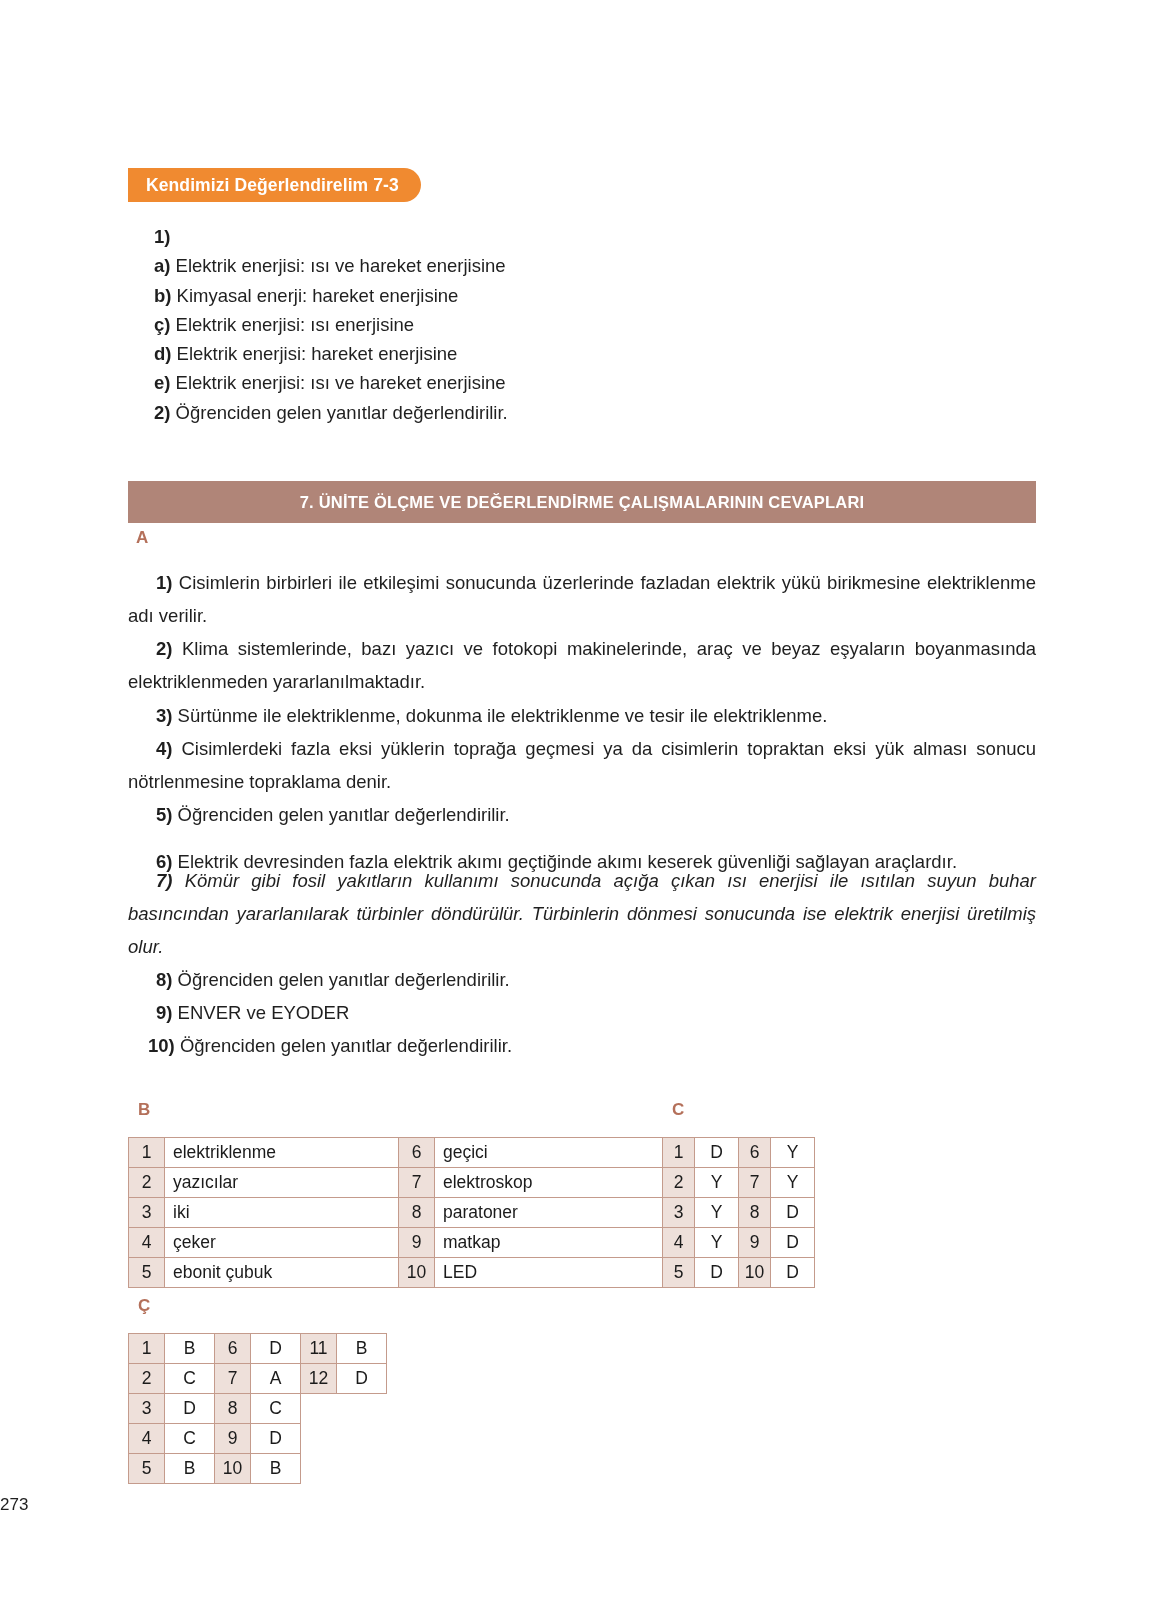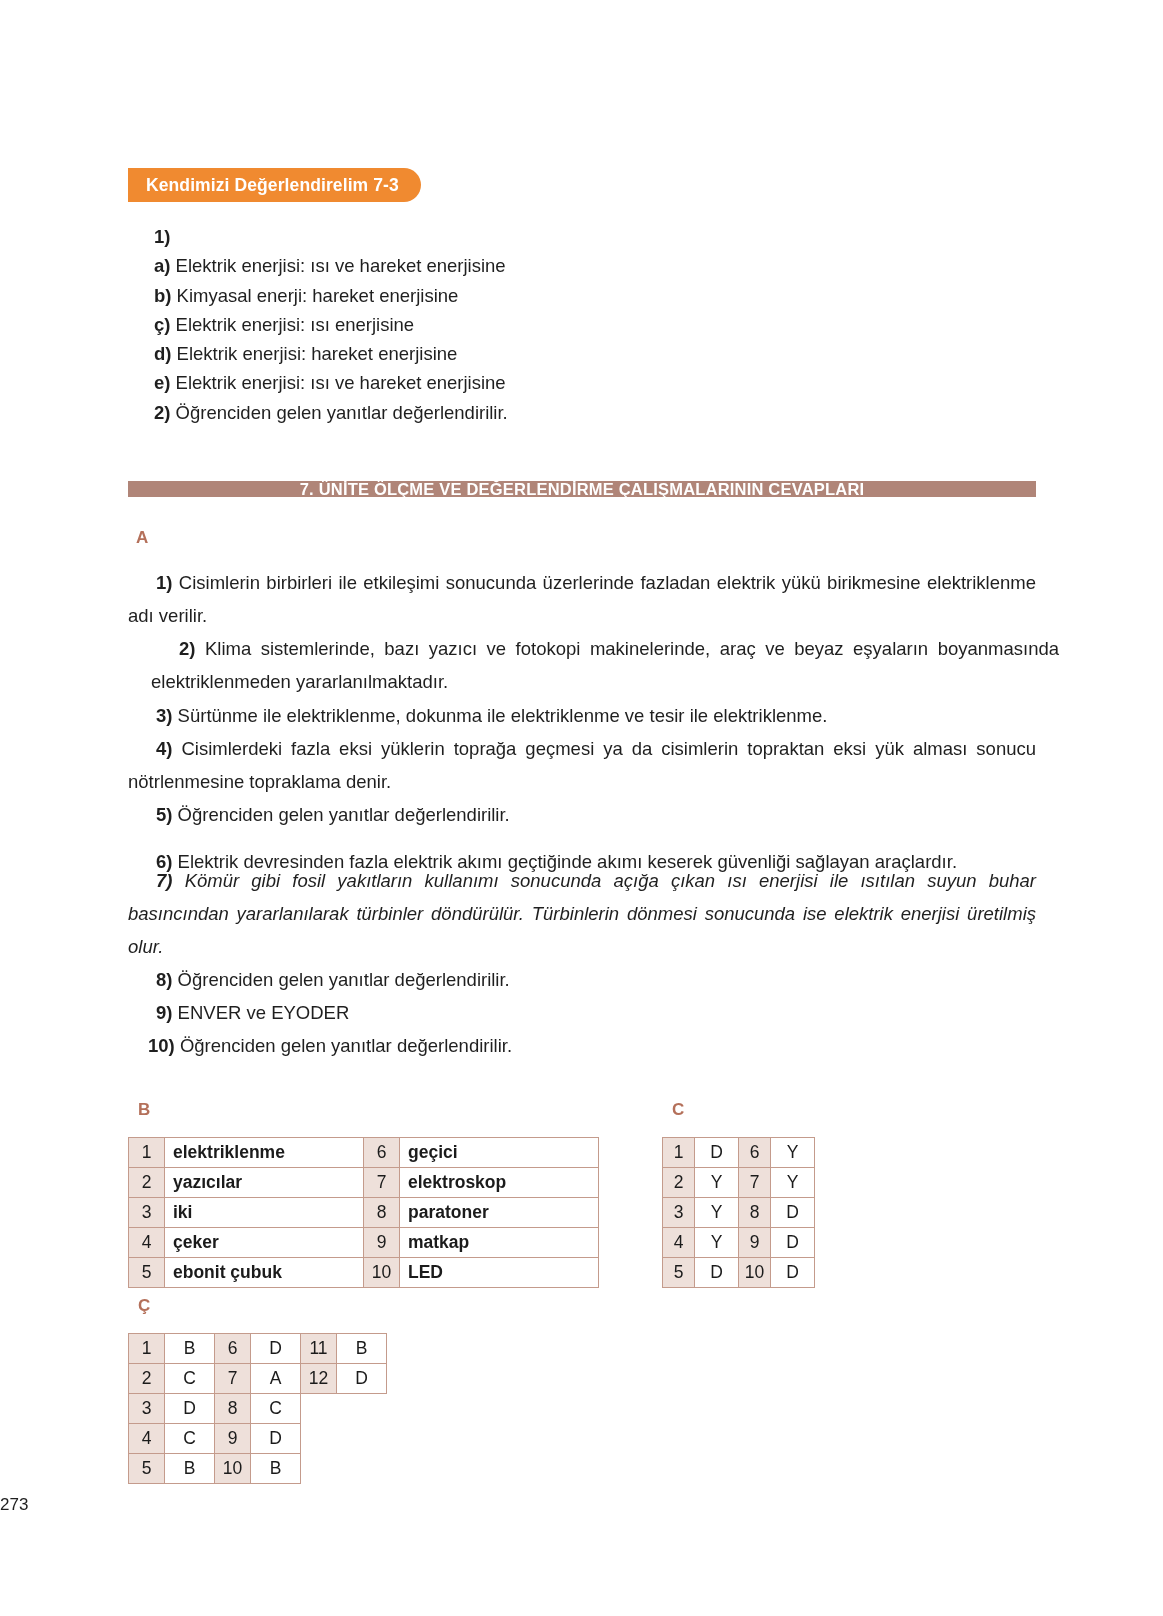--- a/index.html
+++ b/index.html
@@ -55,21 +55,21 @@
     white-space: nowrap;
   }
   .kd-line b { font-weight: bold; }
 
   
   .section-bar {
     position: absolute;
     left: 128px;
     top: 481px;
     width: 908px;
-    height: 16px;
+    height: 42px;
     background: #b08578;
     color: #ffffff;
     font-size: 16.5px;
     font-weight: bold;
     display: flex;
     align-items: center;
     justify-content: center;
     letter-spacing: 0.2px;
     box-sizing: border-box;
   }
@@ -94,21 +94,21 @@
     font-size: 18.5px;
     line-height: 33px;
     color: #1f1f1f;
     text-align: justify;
     text-indent: 28px;
   }
   .para.nojust { text-align: left; }
   .para b { font-weight: bold; }
 
   .p1  { top: 566px; }
-  .p2  { top: 632px; margin-left: 23px; }
+  .p2  { top: 632px; }
   .p3  { top: 699px; }
   .p4  { top: 732px; }
   .p5  { top: 798px; }
   .p6  { top: 808px; margin-top: 37px; }
   .p7  { top: 864px; font-style: italic; }
   .p8  { top: 963px; }
   .p9  { top: 996px; }
   .p10 { top: 1029px; left: 120px; }
 
   
@@ -128,21 +128,21 @@
   }
   .tbl td.num {
     background: #eee0da;
     text-align: center;
     padding: 0 4px;
   }
 
   
   .tbl-b { left: 128px; top: 1137px; }
   .tbl-b td.num  { width: 36px; }
-  .tbl-b td.txt  { width: 199px; font-weight: bold; }
+  .tbl-b td.txt  { width: 234px; }
 
   
   .tbl-c { left: 662px; top: 1137px; }
   .tbl-c td.num { width: 32px; }
   .tbl-c td.val { width: 44px; text-align: center; padding: 0; }
 
   
   .tbl-cc { left: 128px; top: 1333px; }
   .tbl-cc td.num { width: 36px; }
   .tbl-cc td.val { width: 50px; text-align: center; padding: 0; }

